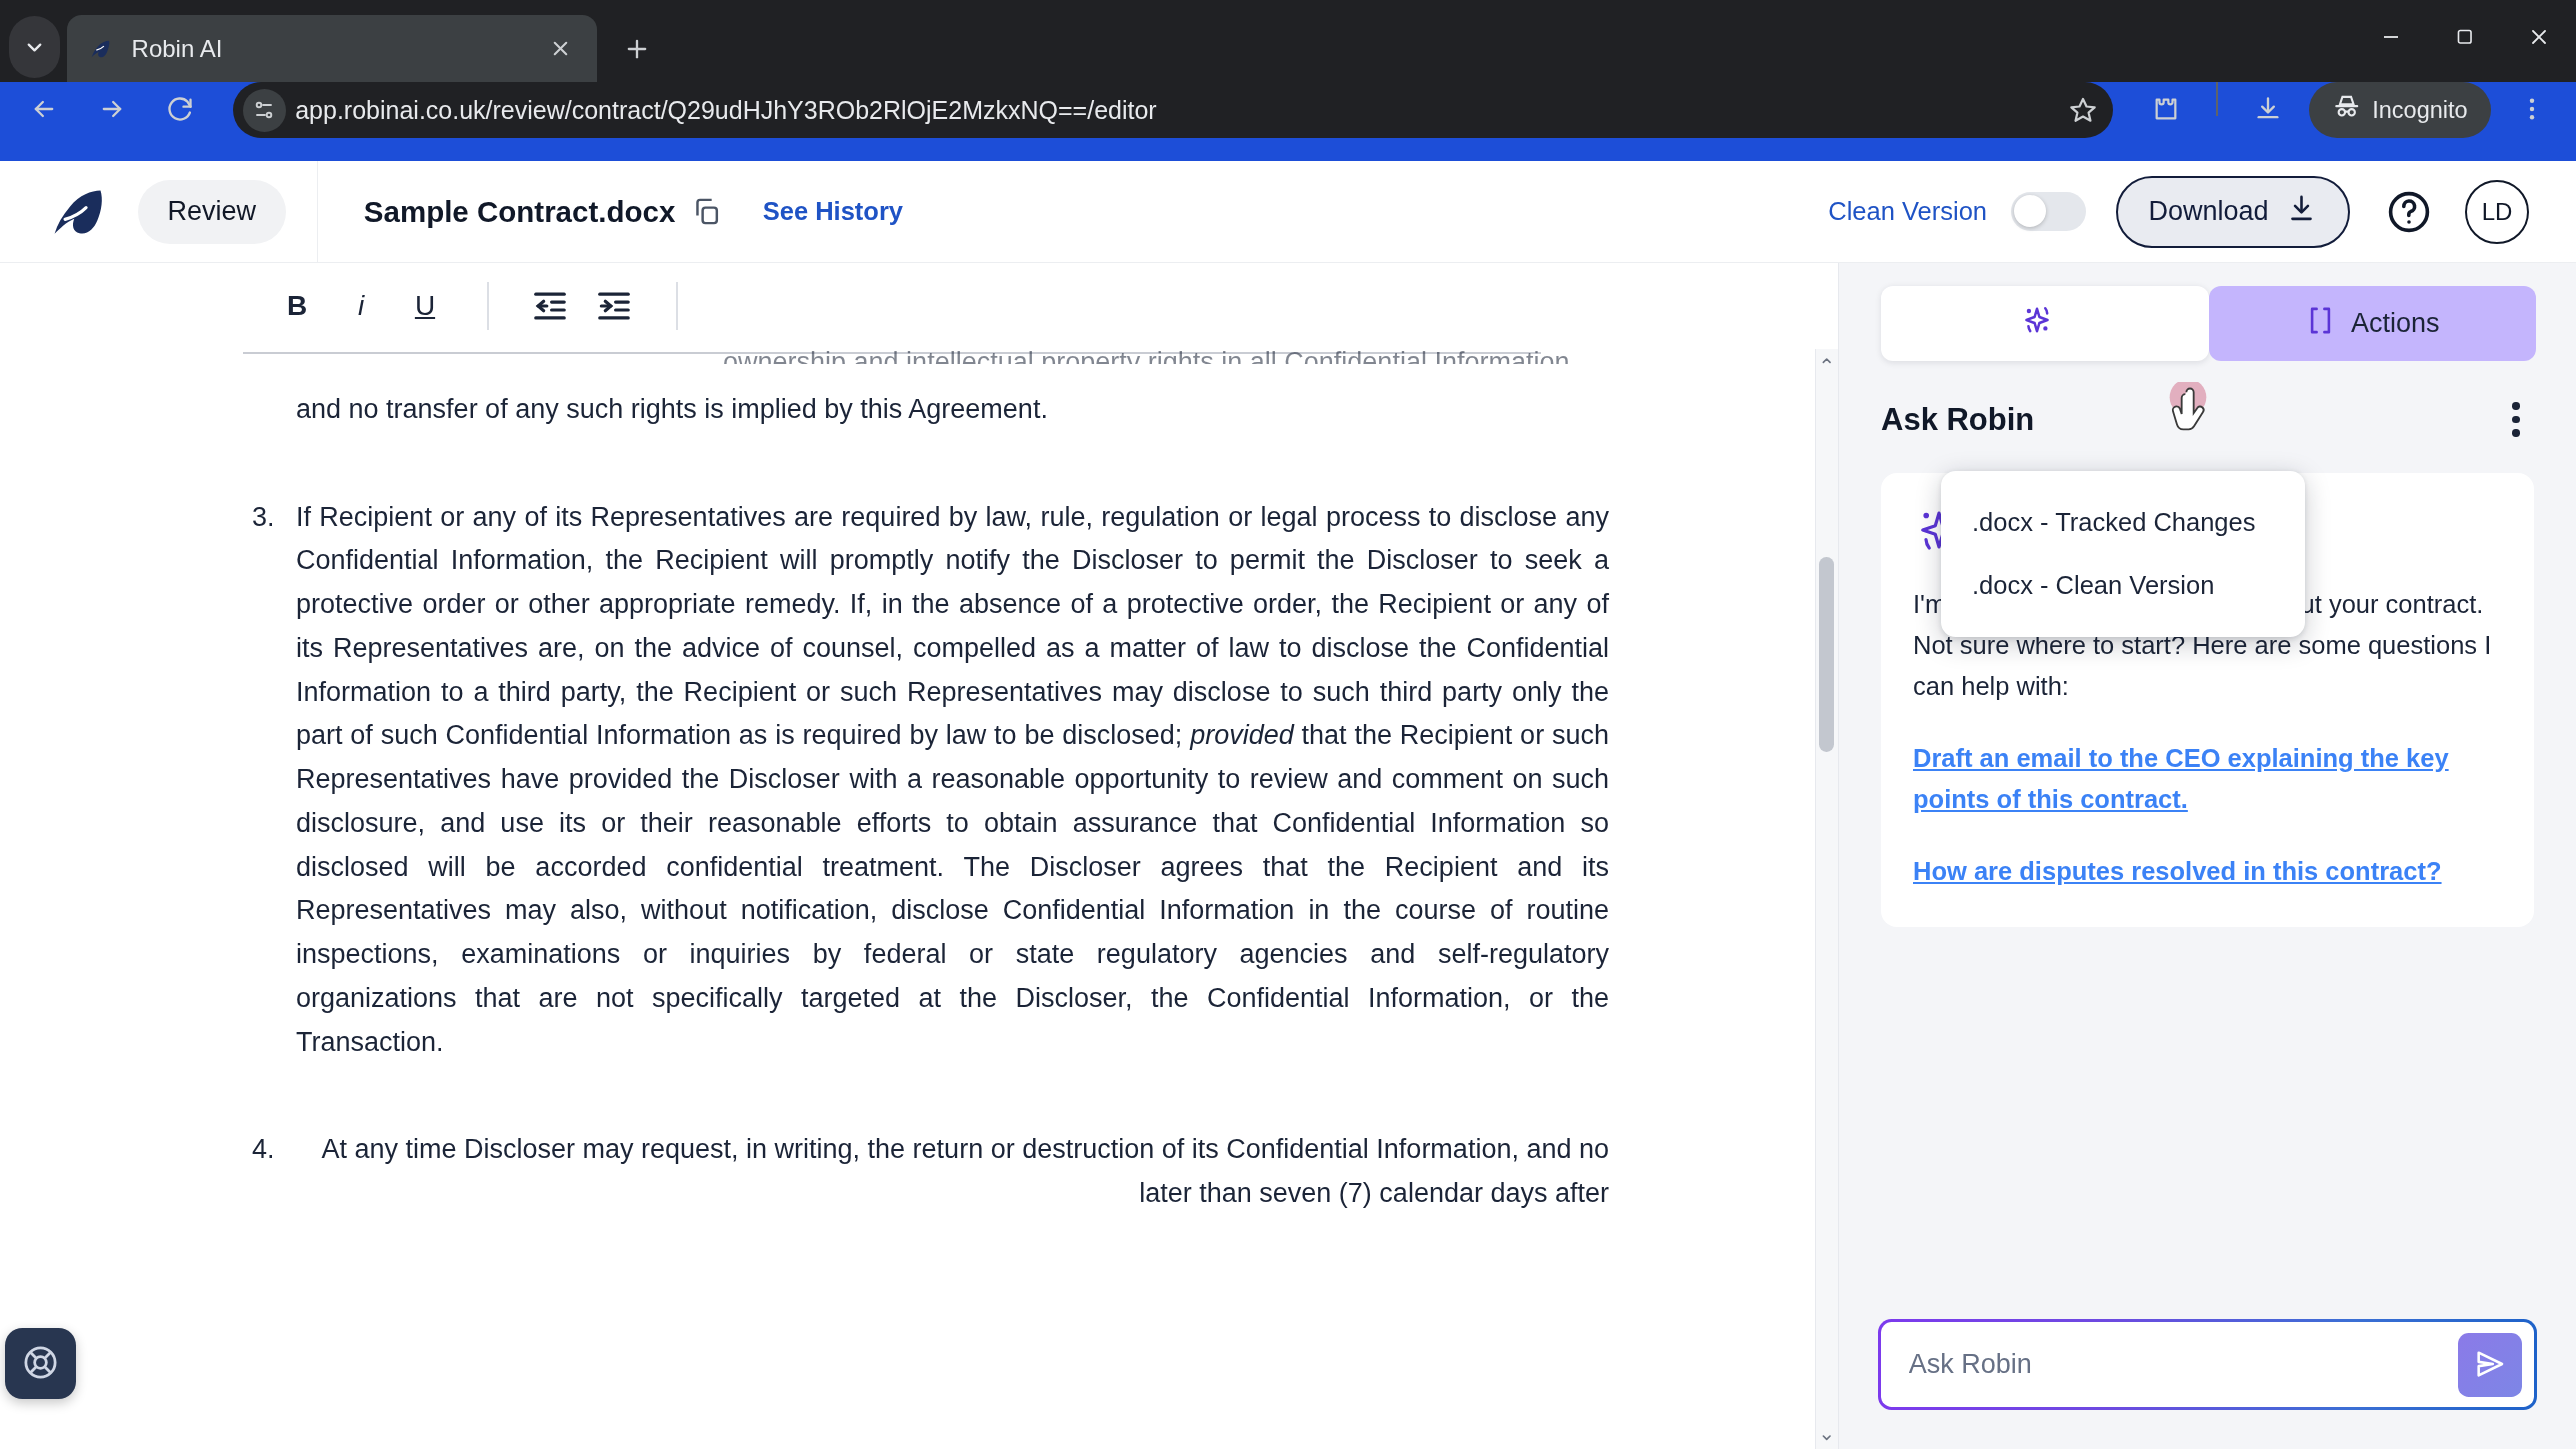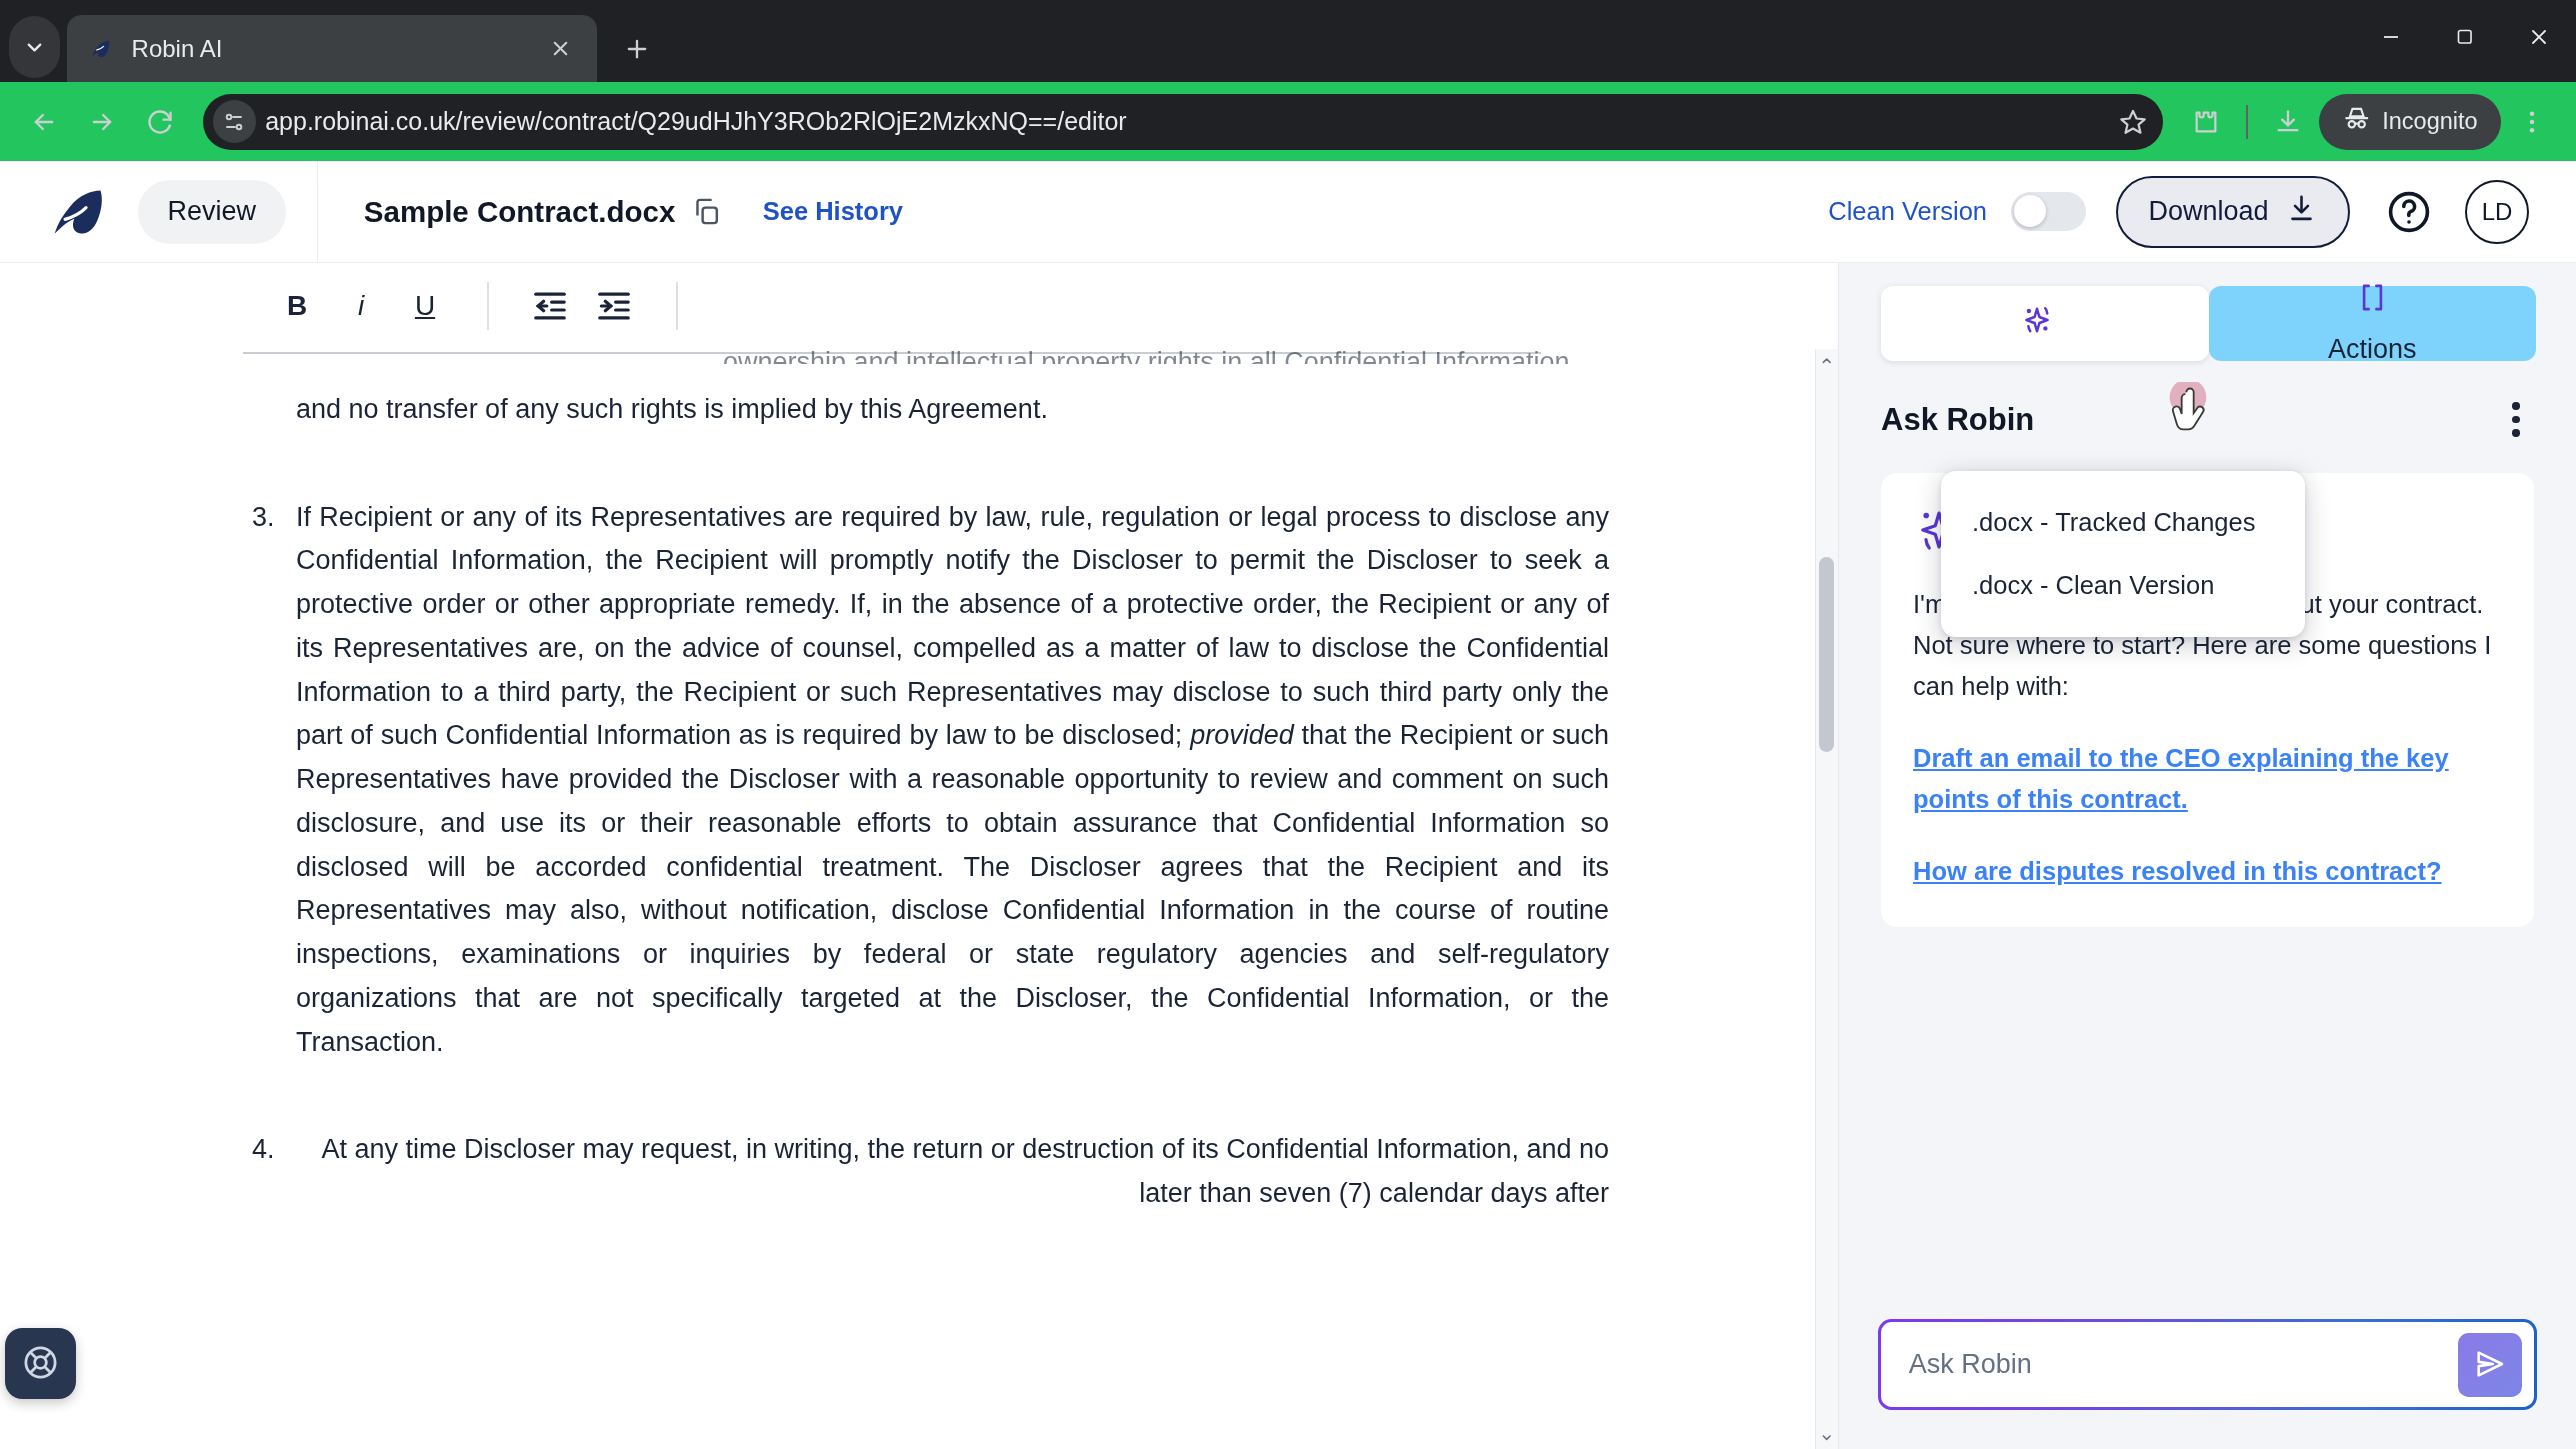--- a/index.html
+++ b/index.html
@@ -51,23 +51,23 @@
     display: flex; align-items: center; justify-content: center;
     color: #cdd0d3; border-radius: 50%;
   }
   .win-controls {
     position: absolute; right: 0; top: 6.7px;
     display: flex; align-items: center; height: 60px;
   }
   .win-btn { width: 74px; height: 60px; display:flex; align-items:center; justify-content:center; color:#e8eaed; }
 
   .toolbar {
-    height: 79px; background: #22c55e;
-    display: flex; align-items: center;
-    padding: 0 17.4px; gap: 4px;
+    height: 79px; background: #1d4ed8;
+    display: flex; align-items: flex-start;
+    padding: 0 17.4px; gap: 14px;
     flex: none;
   }
   .tb-icon {
     width: 54px; height: 54px; border-radius: 50%;
     display: flex; align-items: center; justify-content: center;
     color: #cdd0d3; flex: none;
   }
   .omnibox {
     flex: 1; height: 56px; background: #202124;
     border-radius: 28px; display: flex; align-items: center;
@@ -216,21 +216,21 @@
     border-left: 1.3px solid #e7e9ee;
     display: flex; flex-direction: column; min-height: 0;
   }
   .rp-tabs { display: flex; padding: 23px 40px 0 42px; gap: 0; flex:none;}
   .rp-tab {
     flex: 1; height: 75px; border-radius: 12px;
     display: flex; align-items: center; justify-content: center;
     gap: 14.8px; font-size: 27px; color: #1b2437;
   }
   .rp-tab.active { background: #ffffff; box-shadow: 0 1.3px 6.7px rgba(16,24,40,.10); }
-  .rp-tab.inactive { background: #7dd3fc; flex-direction: column; }
+  .rp-tab.inactive { background: #c4b5fd; }
 
   .rp-title-row {
     display: flex; align-items: center; justify-content: space-between;
     padding: 35px 42px 0 42px; flex:none;
   }
   .rp-title { font-size: 31px; font-weight: 700; color: #101828; }
   .kebab { width: 36px; height: 47px; display:flex; flex-direction:column; align-items:center; justify-content:center; gap:6px;}
   .kebab span { width: 7.4px; height: 7.4px; border-radius: 50%; background: #1b2437; display:block;}
 
   .chat-area { flex: 1; padding: 29.5px 42px 0 42px; min-height: 0; overflow: hidden; }

